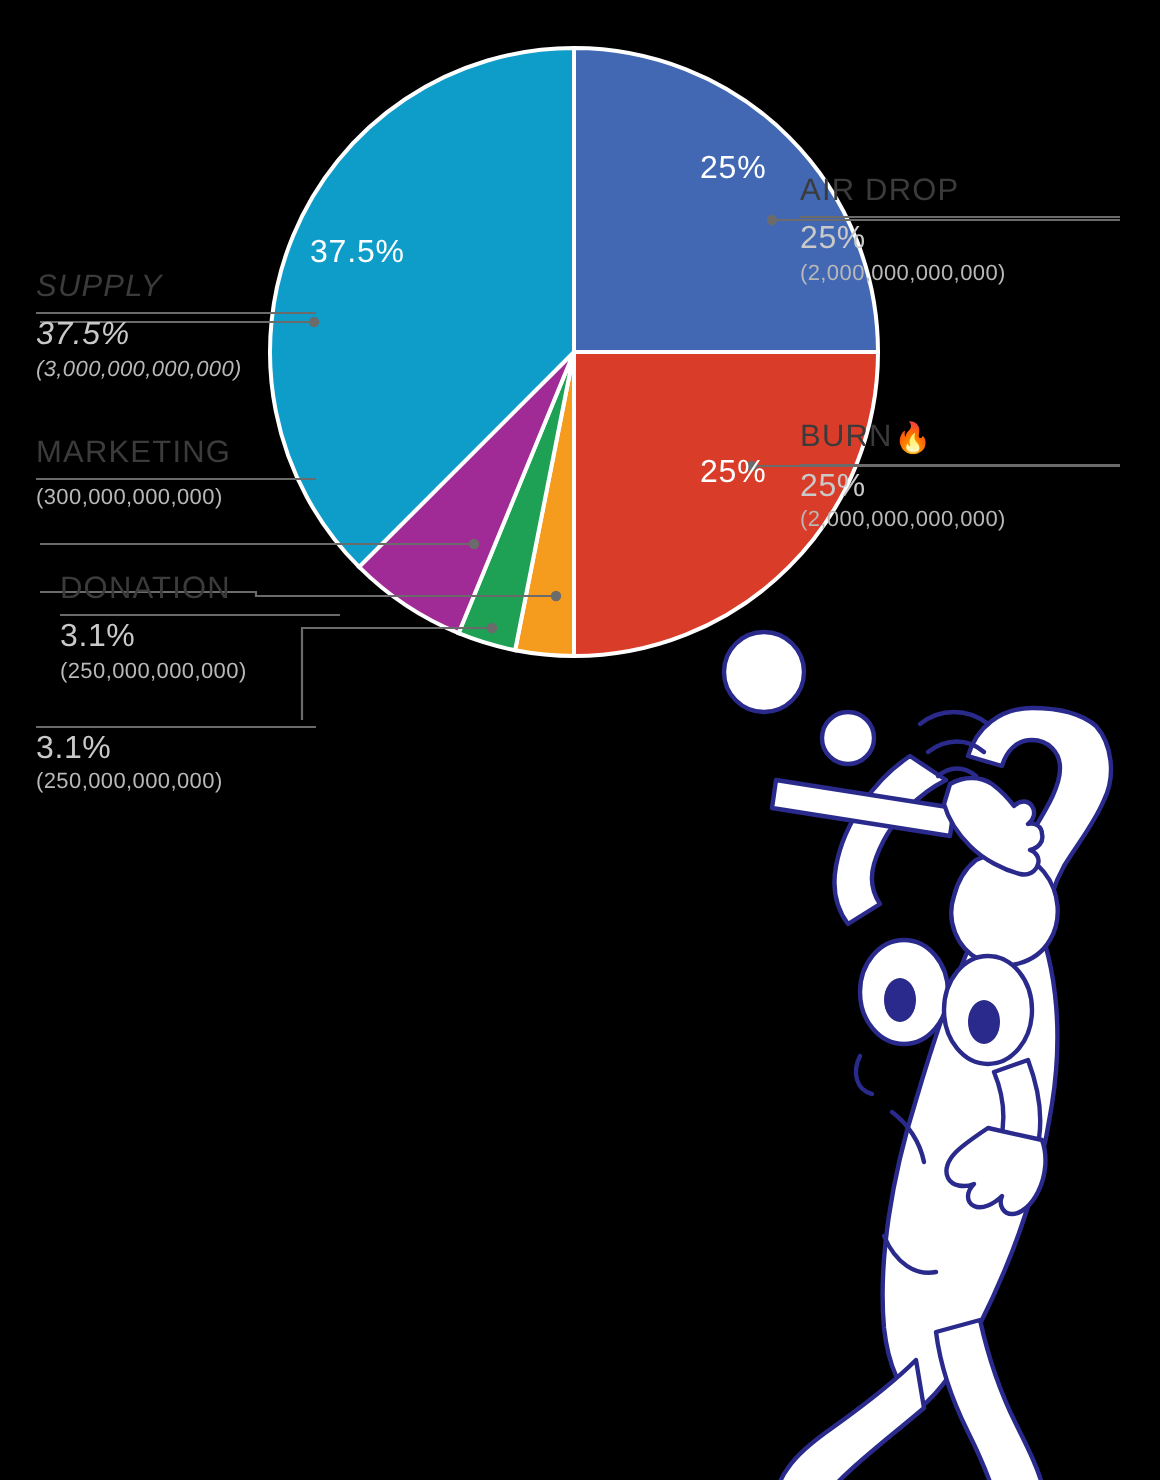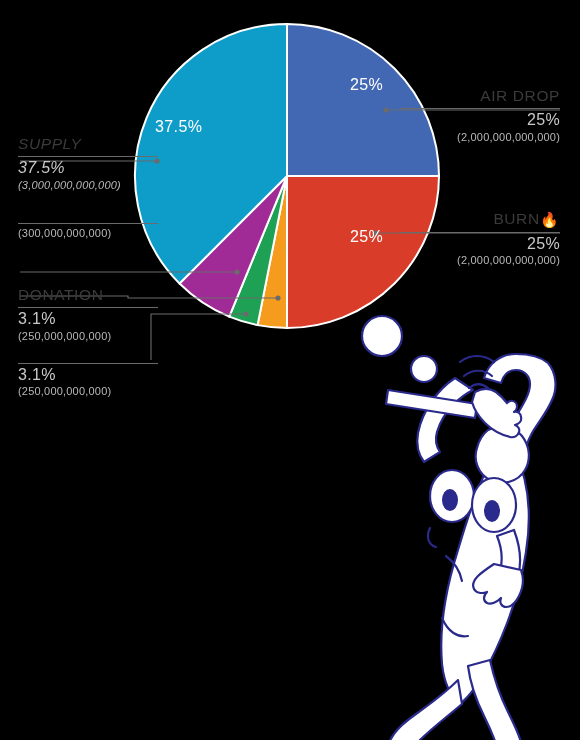--- a/index.html
+++ b/index.html
@@ -16,21 +16,21 @@
   
   .label-block{position:absolute;}
   .cat{
     font-size:15.5px;letter-spacing:.6px;color:#3b3b3b;
     line-height:1.05;white-space:nowrap;
   }
   .cat .flame{font-size:15px;vertical-align:-1px;margin-left:1px;}
   .rule{height:1px;background:#6b6b6b;margin:4px 0 2px 0;}
   .pct{font-size:16px;color:#c9c9c9;line-height:1.15;letter-spacing:.3px;}
   .amt{font-size:11px;color:#b8b8b8;letter-spacing:.2px;line-height:1.3;}
-  .align-right{text-align:right;}
+  .align-right{text-align:left;}
   .align-left{text-align:left;}
 
   
   .slice-pct{
     position:absolute;color:#fff;font-size:16px;letter-spacing:.4px;
     white-space:nowrap;
   }
 
   
   #mascot{position:absolute;left:342px;top:300px;width:238px;height:440px;}
@@ -79,25 +79,26 @@
   </div>
 
   <div class="label-block align-left" style="left:18px;top:136px;width:140px;font-style:italic;">
     <div class="cat">SUPPLY</div>
     <div class="rule"></div>
     <div class="pct">37.5%</div>
     <div class="amt">(3,000,000,000,000)</div>
   </div>
 
   <div class="label-block align-left" style="left:18px;top:219px;width:140px;">
+    <div class="cat">MARKETING</div>
     <div class="rule"></div>
     <div class="amt">(300,000,000,000)</div>
   </div>
 
-  <div class="label-block align-left" style="left:18px;top:287px;width:140px;">
+  <div class="label-block align-left" style="left:30px;top:287px;width:140px;">
     <div class="cat">DONATION</div>
     <div class="rule"></div>
     <div class="pct">3.1%</div>
     <div class="amt">(250,000,000,000)</div>
   </div>
 
   <div class="label-block align-left" style="left:18px;top:359px;width:140px;">
     <div class="rule"></div>
     <div class="pct">3.1%</div>
     <div class="amt">(250,000,000,000)</div>

